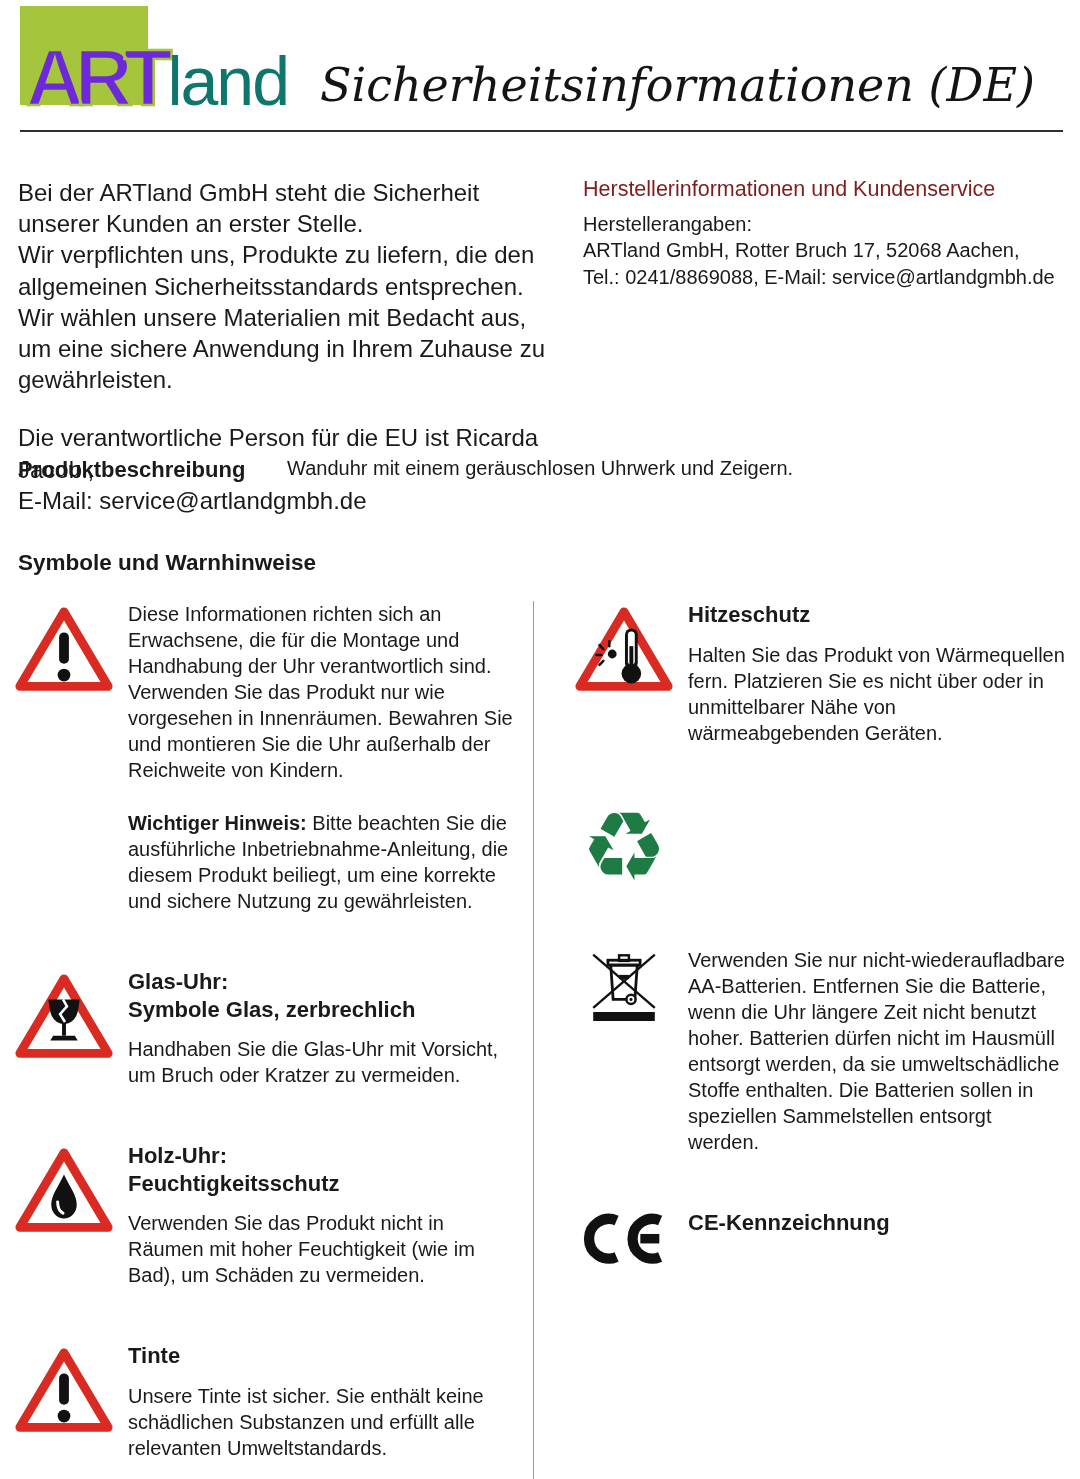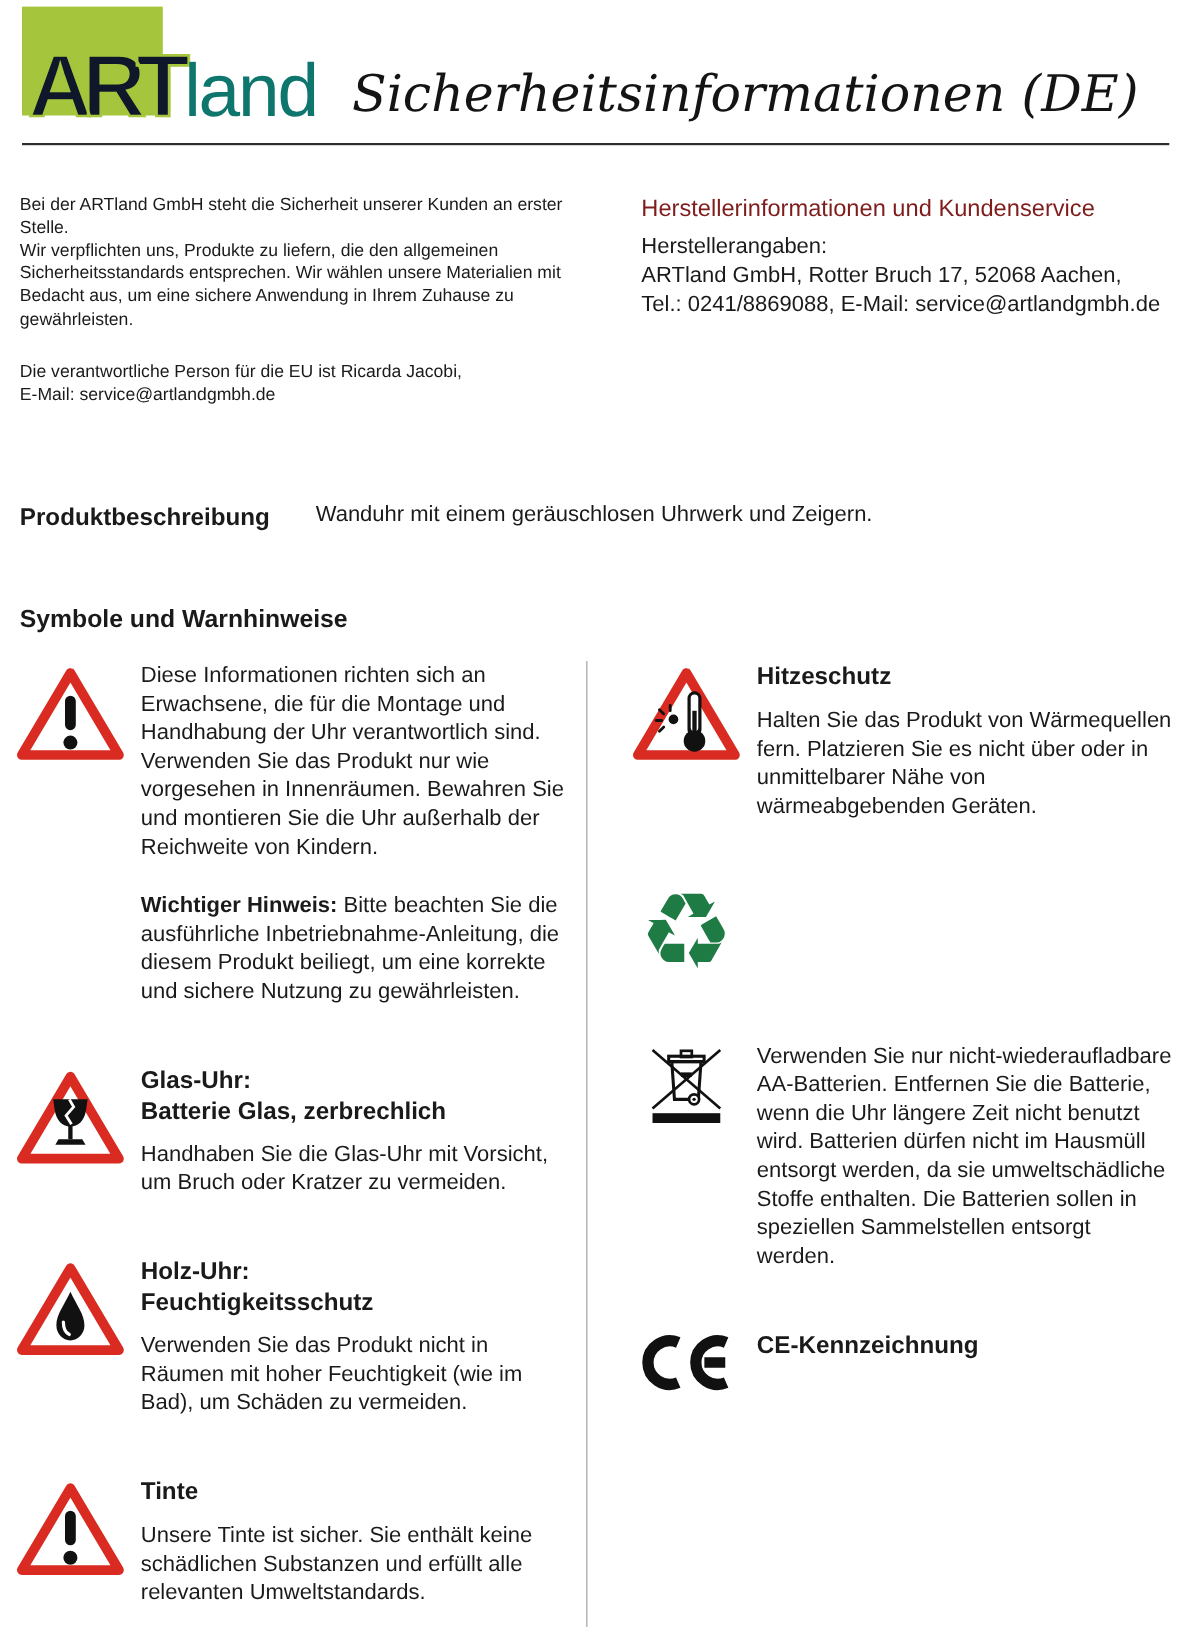--- a/index.html
+++ b/index.html
@@ -11,35 +11,35 @@
     overflow: hidden;
     font-family: "Liberation Sans", sans-serif;
     color: #1a1a1a;
   }
 
   
   .logo { position: absolute; left: 20px; top: 6px; width: 250px; height: 122px; }
   .logo-square { position: absolute; left: 0; top: 0; width: 128px; height: 99px; background: var(--brand-green, #a5c53c); }
   .logo-text { position: absolute; left: 6px; top: 32px; line-height: 1; white-space: nowrap; }
   .logo-art {
-    font-size: 80px; font-weight: 700; color: #0f172a;
+    font-size: 80px; font-weight: 700; color: #6d28d9;
     letter-spacing: -9px;
     -webkit-text-stroke: 2.5px var(--brand-green, #a5c53c);
   }
   .logo-land { font-size: 68px; font-weight: 400; color: #0f766e; letter-spacing: -2px; margin-left: 4px; }
 
   .doc-title {
     position: absolute; left: 320px; top: 58px; margin: 0;
     font-family: "DejaVu Serif", serif; font-style: italic; font-weight: 400;
     font-size: 46px; color: #141414; white-space: nowrap;
   }
   .header-rule { position: absolute; left: 20px; top: 130px; width: 1043px; height: 2px; background: #2e2e2e; }
 
   
-  .intro-left { position: absolute; left: 18px; top: 177px; width: 537px; font-size: 16px; line-height: 1.3; }
+  .intro-left { position: absolute; left: 18px; top: 177px; width: 537px; font-size: 24px; line-height: 1.3; }
   .intro-left p { margin: 0; }
   .responsible { margin-top: 27px !important; white-space: pre-line; }
 
   .manufacturer { position: absolute; left: 583px; top: 177px; width: 492px; }
   .manufacturer h3 { margin: 0 0 9px 0; font-size: 21.5px; font-weight: 400; color: #7f1d1d; }
   .manufacturer .mfg-lines { font-size: 20px; line-height: 1.32; white-space: pre-line; }
 
   
   .product-row { position: absolute; left: 18px; top: 457px; width: 1040px; }
   .product-label { display: inline-block; width: 269px; font-size: 22px; font-weight: 700; vertical-align: top; }
@@ -118,21 +118,21 @@
             <svg width="102" viewBox="0 0 104 94" xmlns="http://www.w3.org/2000/svg">
     <polygon points="52,9 97,85 7,85" fill="#ffffff" stroke="#d92b21" stroke-width="9" stroke-linejoin="round"></polygon>
     <path d="M36 30 L68 30 L66.5 40 C65 50 59 55 52 55 C45 55 39 50 37.5 40 Z" fill="#111111"></path>
     <polyline points="51,30 55,37 48,45 53,53" fill="none" stroke="#ffffff" stroke-width="2.6"></polyline>
     <rect x="50" y="54" width="4" height="13" fill="#111111"></rect>
     <path d="M41 67 L63 67 L66 72 L38 72 Z" fill="#111111"></path>
   </svg>
           </div>
     <div class="warn-text">
       <h4 class="warn-title">Glas-Uhr:
-Batterie Glas, zerbrechlich</h4>
+Symbole Glas, zerbrechlich</h4>
       <div class="warn-body">
               <p>Handhaben Sie die Glas-Uhr mit Vorsicht, um Bruch oder Kratzer zu vermeiden.</p>
             </div>
     </div>
   </div>
 
   <div class="warn-block">
     <div class="warn-icon">
             <svg width="102" viewBox="0 0 104 94" xmlns="http://www.w3.org/2000/svg">
     <polygon points="52,9 97,85 7,85" fill="#ffffff" stroke="#d92b21" stroke-width="9" stroke-linejoin="round"></polygon>
@@ -206,21 +206,21 @@
     <rect x="43" y="37" width="14" height="6" fill="#111111"></rect>
     <circle cx="60" cy="72" r="6.5" fill="#ffffff" stroke="#111111" stroke-width="3.5"></circle>
     <circle cx="60" cy="72" r="2.2" fill="#111111"></circle>
     <line x1="6" y1="8" x2="94" y2="84" stroke="#111111" stroke-width="3.4"></line>
     <line x1="94" y1="8" x2="6" y2="84" stroke="#111111" stroke-width="3.4"></line>
     <rect x="6" y="90" width="88" height="13" fill="#111111"></rect>
   </svg>
           </div>
     <div class="warn-text">
       <div class="warn-body">
-              <p>Verwenden Sie nur nicht-wiederaufladbare AA-Batterien. Entfernen Sie die Batterie, wenn die Uhr längere Zeit nicht benutzt wird. Batterien dürfen nicht im Hausmüll entsorgt werden, da sie umweltschädliche Stoffe enthalten. Die Batterien sollen in speziellen Sammelstellen entsorgt werden.</p>
+              <p>Verwenden Sie nur nicht-wiederaufladbare AA-Batterien. Entfernen Sie die Batterie, wenn die Uhr längere Zeit nicht benutzt hoher. Batterien dürfen nicht im Hausmüll entsorgt werden, da sie umweltschädliche Stoffe enthalten. Die Batterien sollen in speziellen Sammelstellen entsorgt werden.</p>
             </div>
     </div>
   </div>
 
   <div class="warn-block">
     <div class="warn-icon">
             <svg width="95" viewBox="0 0 120 70" xmlns="http://www.w3.org/2000/svg">
     <path d="M50 12 A25 25 0 1 0 50 58" fill="none" stroke="#111111" stroke-width="13"></path>
     <path d="M105 12 A25 25 0 1 0 105 58" fill="none" stroke="#111111" stroke-width="13"></path>
     <line x1="80" y1="35" x2="104" y2="35" stroke="#111111" stroke-width="12"></line>

